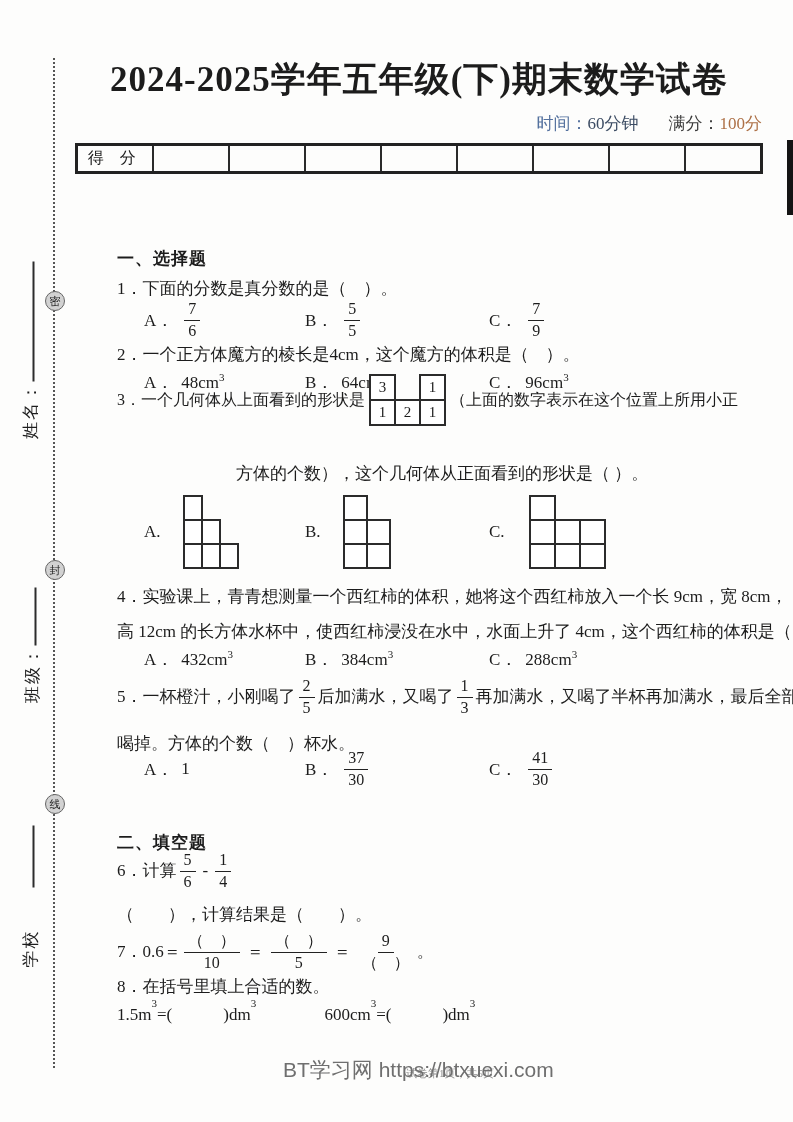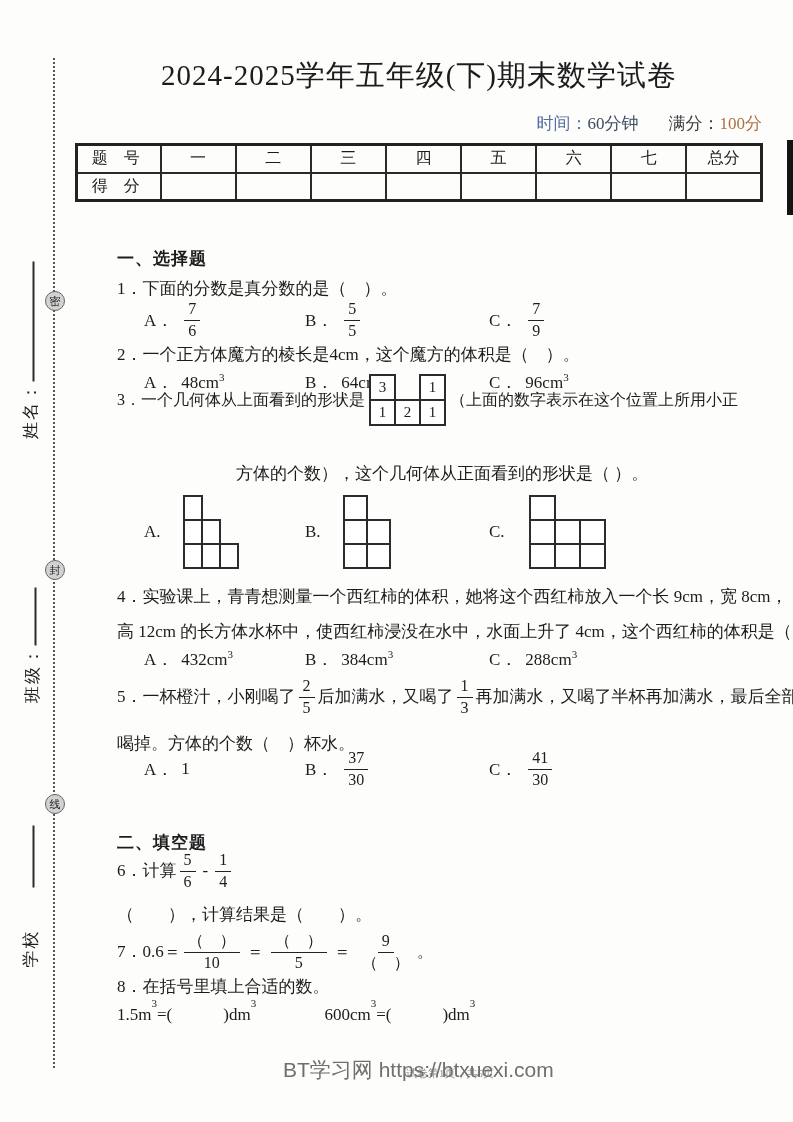--- a/index.html
+++ b/index.html
@@ -32,21 +32,21 @@
   .wline { height:0; border-bottom:2px solid #2c2c2c; align-self:center; transform:translateY(3px); }
   #side-name   { left:-70px; top:339px; width:200px; }
   #side-name .wline { width:120px; }
   #side-class  { left:-30px; top:634px; width:124px; }
   #side-class .wline { width:58px; }
   #side-school { left:-60px; top:885px; width:180px; }
   #side-school .wline { width:62px; margin-left:42px; }
 
   
   #title { left:75px; top:56px; width:688px; text-align:center;
-           font-size:29px; font-weight:normal; letter-spacing:1px; }
+           font-size:35px; font-weight:bold; letter-spacing:1px; }
   #info  { left:75px; top:112px; width:687px; text-align:right; font-size:17px; }
   #info .t-label { color:#54719e; }
   #info .t-value { color:#3c4c63; margin-right:30px; }
   #info .s-label { color:#3a3a3a; }
   #info .s-value { color:#ad7046; }
 
   
   #score-table { left:75px; top:143px; width:688px; border-collapse:collapse;
                  table-layout:fixed; font-size:16px; border:3px solid #222; }
   #score-table td { border:2px solid #2a2a2a; height:28px; text-align:center; padding:0; }
@@ -135,31 +135,20 @@
   <span class="wline"></span>
 </div>
 
 <div class="abs" id="title">2024-2025学年五年级(下)期末数学试卷</div>
 <div class="abs" id="info">
   <span class="t-label">时间：</span><span class="t-value">60分钟</span><span class="s-label">满分：</span><span class="s-value">100分</span>
 </div>
 
 <table class="abs" id="score-table">
   <tbody>
-      <tr>
-    <td class="lab" style="width:84px">题 号</td>
-  <td>一</td>
-        <td>二</td>
-        <td>三</td>
-        <td>四</td>
-        <td>五</td>
-        <td>六</td>
-        <td>七</td>
-        <td>总分</td>
-      </tr>
   <tr>
     <td class="lab">得 分</td>
   <td></td>
         <td></td>
         <td></td>
         <td></td>
         <td></td>
         <td></td>
         <td></td>
         <td></td>

